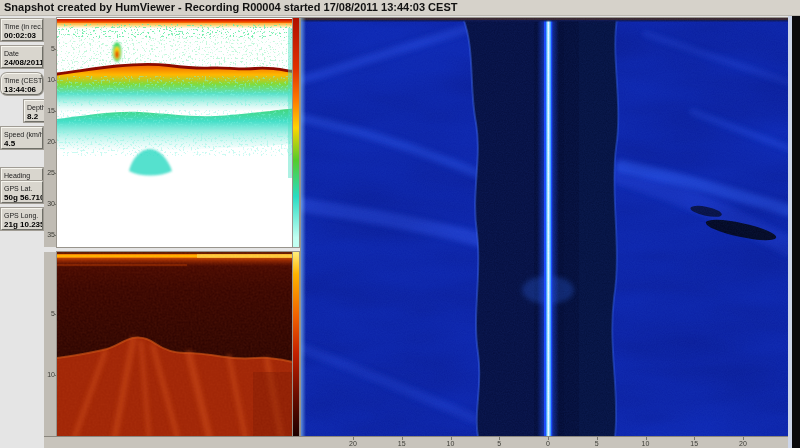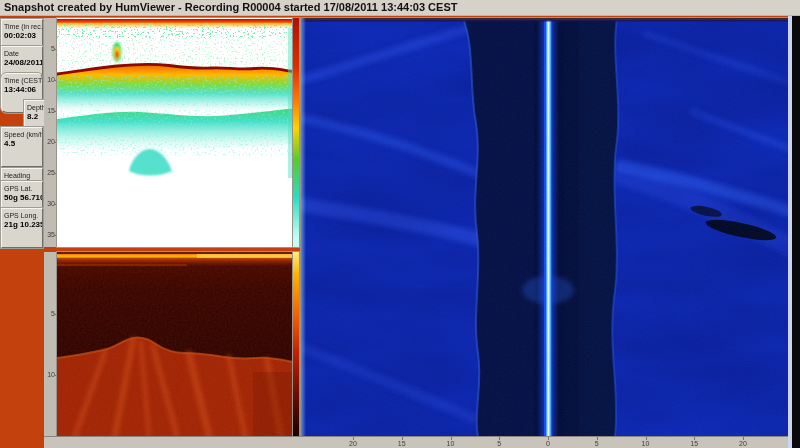--- a/index.html
+++ b/index.html
@@ -1,23 +1,23 @@
 <!DOCTYPE html>
 <html><head>
 <meta charset="utf-8">
 <style>
   html,body{margin:0;padding:0;background:#cfccc4;}
   .screen{position:relative;width:800px;height:448px;overflow:hidden;
-          background:#c2410c;font-family:"Liberation Sans",sans-serif;}
+          background:#e5e5e5;font-family:"Liberation Sans",sans-serif;}
   .titlebar{position:absolute;left:0;top:0;width:800px;height:16px;
             background:#d6d2ca;border-bottom:1px solid #bab6ae;
             font-size:11px;font-weight:bold;color:#111;line-height:15px;
             padding-left:4px;box-sizing:border-box;white-space:nowrap;}
   .sidebar{position:absolute;left:1px;top:16px;width:43px;height:432px;}
-  .panel{position:absolute;left:0;width:42px;height:40px;background:#d9d6ce;
+  .panel{position:absolute;left:0;width:42px;height:22px;background:#d9d6ce;
          border:1px solid;border-color:#f6f5ee #6f6f68 #6f6f68 #f6f5ee;
          box-shadow:0 0 0 1px #a09c94;box-sizing:border-box;overflow:hidden;}
   .plabel{font-size:7px;color:#1a1a1a;line-height:9px;padding:2px 0 0 2px;white-space:nowrap;}
   .pvalue{font-size:8px;font-weight:bold;color:#000;line-height:10px;padding-left:2px;white-space:nowrap;}
   .scale{position:absolute;background:#c0bcb4;}
   .scale-2d{left:44px;top:18px;width:13px;height:229px;}
   .scale-down{left:44px;top:252px;width:13px;height:184px;}
   .tickv{position:absolute;right:2px;font-size:7px;color:#3c3c36;line-height:8px;}
   .tickm{position:absolute;right:0;width:3px;height:1px;background:#74746c;}
   .view{position:absolute;outline:1px solid #98948c;}

